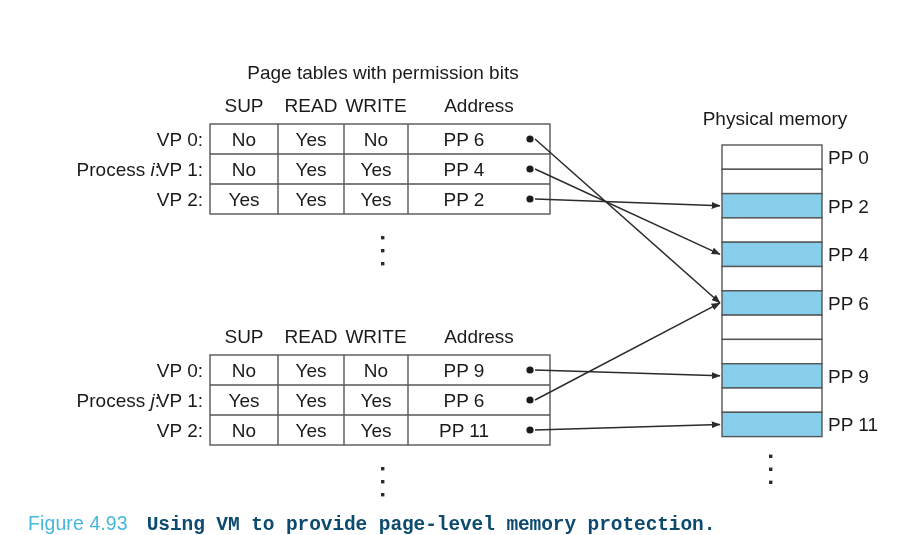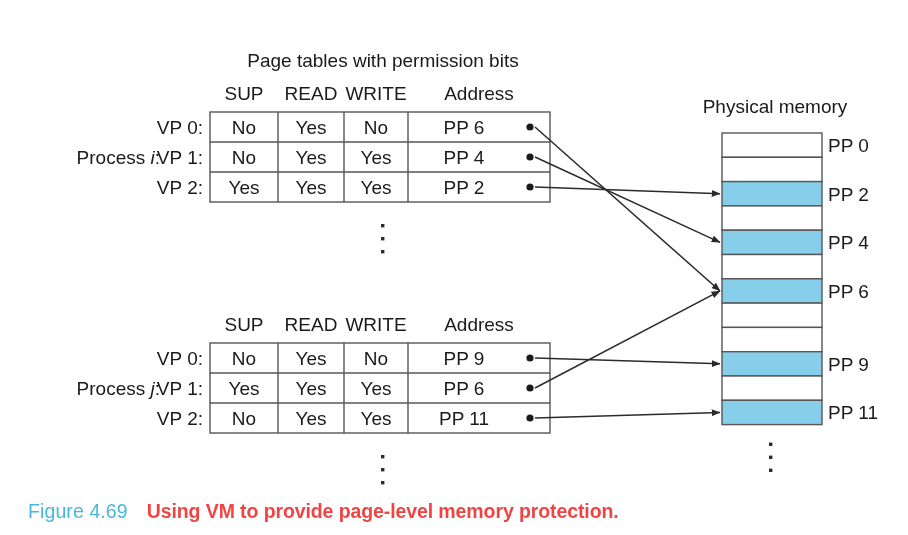--- a/index.html
+++ b/index.html
@@ -11,21 +11,21 @@
     width: 908px;
     height: 535px;
     position: relative;
     overflow: hidden;
     font-family: "Liberation Sans", sans-serif;
     color: #1a1a1a;
   }
   #figure-root {
     position: absolute;
     left: 0;
-    top: 0;
+    top: 12px;
     width: 908px;
     height: 405px;
   }
   svg.diagram {
     display: block;
     width: 908px;
     height: 535px;
   }
   .ttl {
     font-family: "Liberation Sans", sans-serif;
@@ -84,24 +84,24 @@
     align-items: baseline;
     white-space: nowrap;
   }
   .cap-fig {
     font-family: "Liberation Sans", sans-serif;
     font-size: 19.5px;
     color: #45b8dc;
     letter-spacing: 0.1px;
   }
   .cap-txt {
-    font-family: Liberation Sans, sans-serif;
+    font-family: Liberation Mono, monospace;
     font-size: 19.5px;
     font-weight: bold;
-    color: #ef4444;
+    color: #0c4a6e;
     margin-left: 19px;
     letter-spacing: -0.1px;
   }
   .watermark {
     position: absolute;
     right: 14px;
     top: 491px;
     font-family: "DejaVu Sans", sans-serif;
     font-size: 15px;
     color: #c9c9c9;
@@ -221,18 +221,18 @@
         <line x1="535" y1="127" x2="720" y2="290.95" class="arrowline" marker-end="url(#arrowhead)"></line>
         <line x1="535" y1="157" x2="720" y2="242.35" class="arrowline" marker-end="url(#arrowhead)"></line>
         <line x1="535" y1="187" x2="720" y2="193.75" class="arrowline" marker-end="url(#arrowhead)"></line>
         <line x1="535" y1="358" x2="720" y2="363.85" class="arrowline" marker-end="url(#arrowhead)"></line>
         <line x1="535" y1="388" x2="720" y2="290.95" class="arrowline" marker-end="url(#arrowhead)"></line>
         <line x1="535" y1="418" x2="720" y2="412.45" class="arrowline" marker-end="url(#arrowhead)"></line>
       </g>
   </svg>
 
   <div class="caption-bar">
-    <span class="cap-fig">Figure 4.69</span>
+    <span class="cap-fig">Figure 4.93</span>
     <span class="cap-txt">Using VM to provide page-level memory protection.</span>
   </div>
 
 
 </div>
 
 </body></html>

